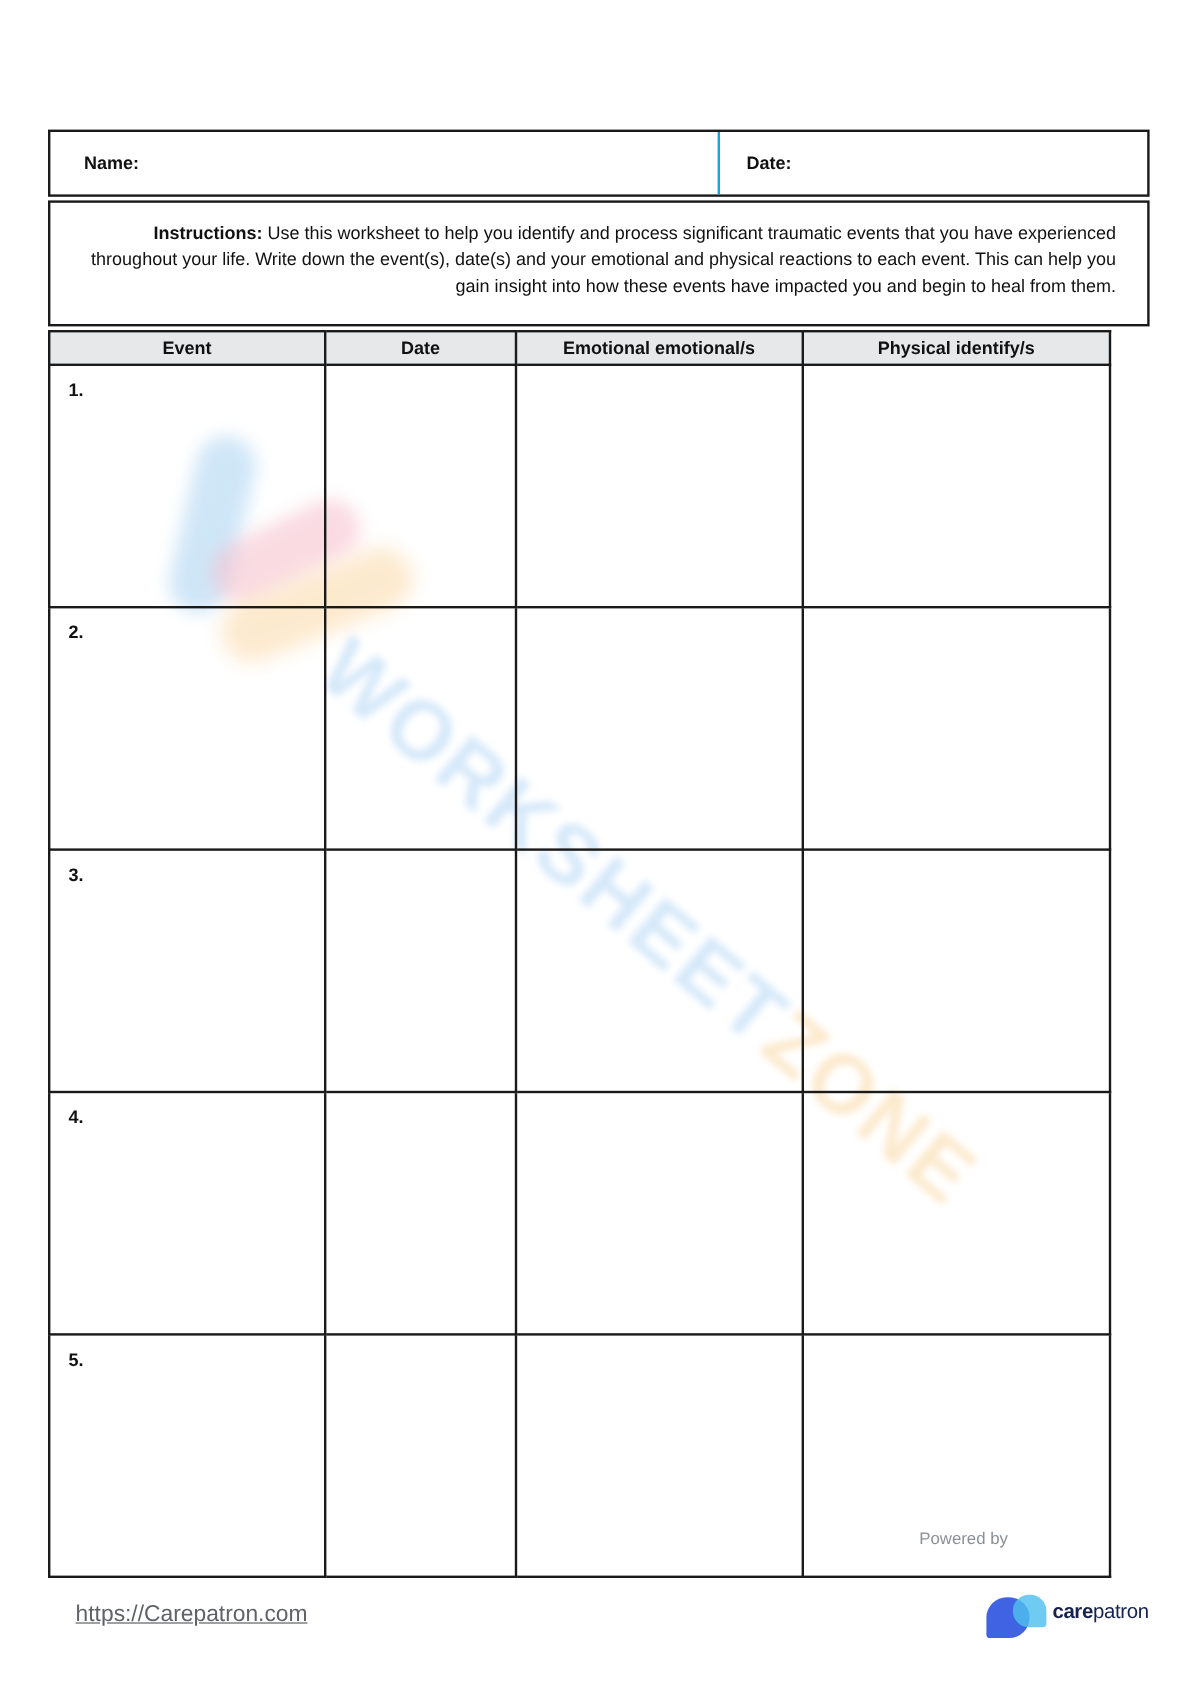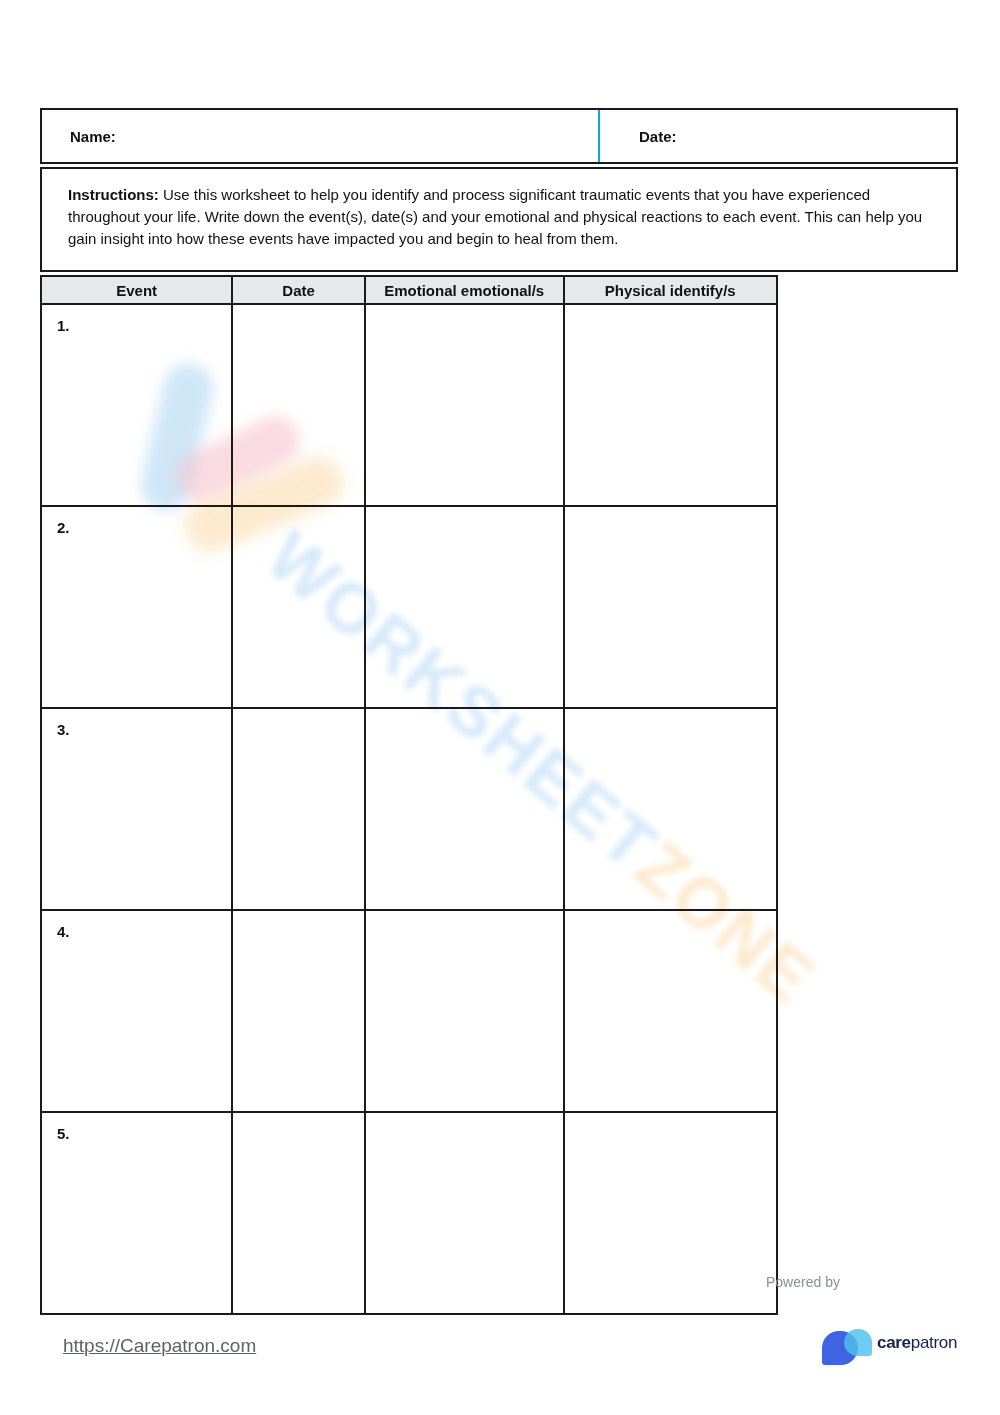--- a/index.html
+++ b/index.html
@@ -22,29 +22,29 @@
 
   
   .name-date-box {
     position: absolute; left: 40px; top: 108px;
     width: 918px; height: 56px;
     border: 2px solid #1a1a1a;
     display: flex;
   }
   .nd-cell { display: flex; align-items: center; font-size: 15px; font-weight: bold; color: #111; }
   .nd-name { flex: 0 0 558px; border-right: 2px solid #0ea5e9; padding-left: 28px; }
-  .nd-date { flex: 1; padding-left: 39px; }
+  .nd-date { flex: 1; padding-left: 22px; }
 
   
   .instructions-box {
     position: absolute; left: 40px; top: 167px;
     width: 918px; height: 105px;
     border: 2px solid #1a1a1a;
     padding: 15px 26px 0 26px;
-    font-size: 15px; line-height: 22px; color: #111;
+    font-size: 15px; line-height: 22px; color: #111; text-align: right;
   }
   .instructions-box b { font-weight: bold; }
 
   
   .wm { position: absolute; z-index: 0; pointer-events: none; }
   .wm-blue {
     left: 152px; top: 362px; width: 50px; height: 150px;
     background: #a9d2f2; border-radius: 26px;
     transform: rotate(13deg); filter: blur(7px); opacity: 0.55;
   }
@@ -63,21 +63,21 @@
     font-size: 70px; font-weight: bold; letter-spacing: 3px;
     transform: rotate(40deg); transform-origin: 0 0;
     filter: blur(3px); opacity: 0.8; white-space: nowrap;
   }
   .wm-text .wm-blue-txt { color: #cbe3f8; }
   .wm-text .wm-orange-txt { color: #fbe4c0; }
 
   
   .worksheet-table {
     position: absolute; left: 40px; top: 275px;
-    width: 738px; border-collapse: collapse;
+    width: 886px; border-collapse: collapse;
     table-layout: fixed; z-index: 1;
     background: transparent;
   }
   .worksheet-table th, .worksheet-table td {
     border: 2px solid #1a1a1a;
     background: transparent;
     vertical-align: top;
   }
   .worksheet-table th {
     height: 28px; background: #e7e8ea;

